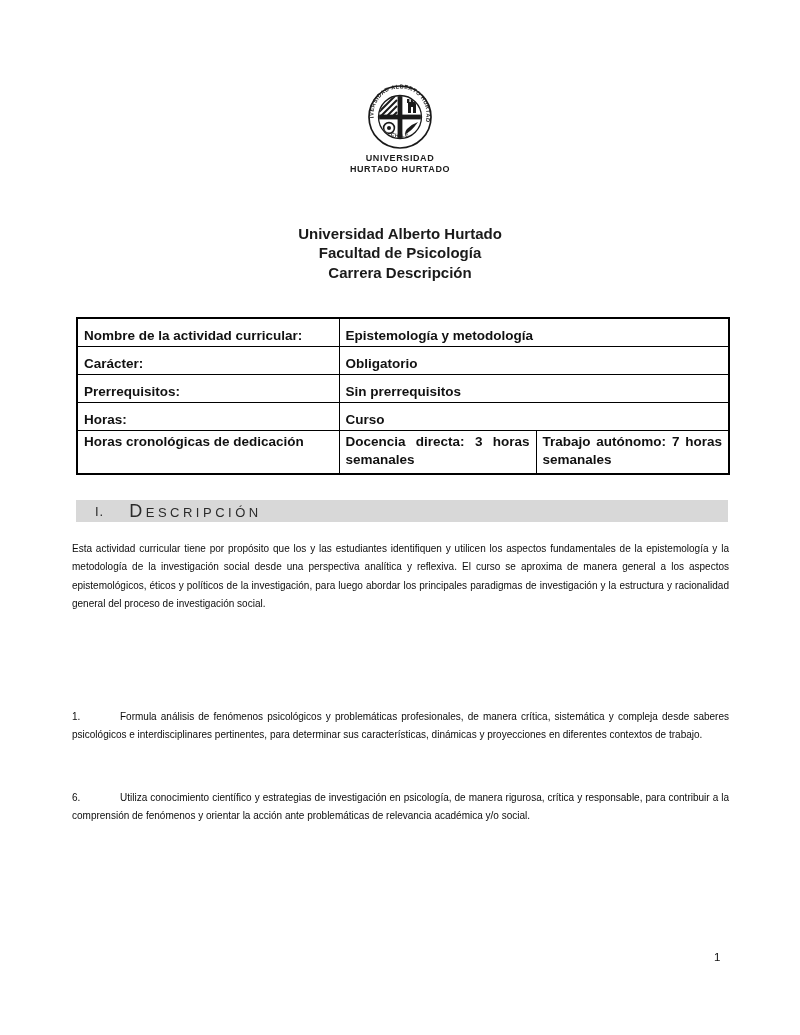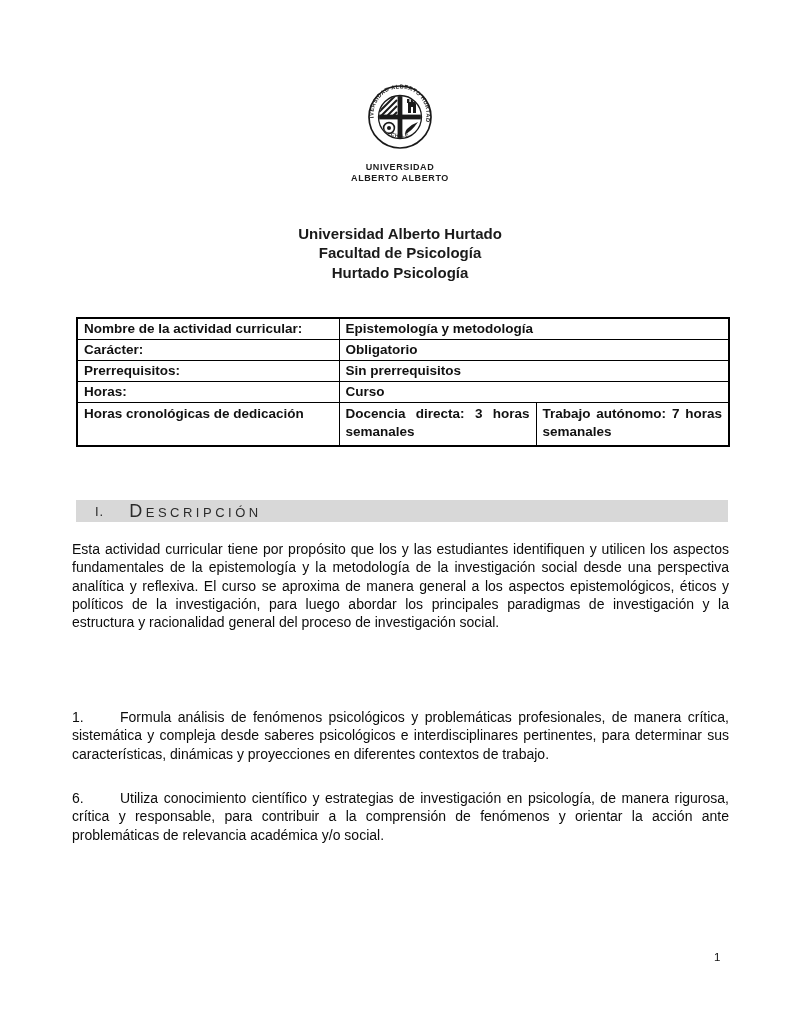--- a/index.html
+++ b/index.html
@@ -12,41 +12,41 @@
     color:#000;
     overflow:hidden;
   }
   
   .logo-block{
     position:absolute; top:84px; left:0; right:0;
     text-align:center;
   }
   .logo-block svg{display:block;margin:0 auto;}
   .logo-name{
-    margin-top:12px;
+    margin-top:3px;
     font-size:9px; font-weight:bold; letter-spacing:.6px;
     line-height:11px; color:#1c1c1c;
   }
   
   .doc-header{
     position:absolute; top:224px; left:0; right:0;
     text-align:center;
     font-size:15px; font-weight:bold; line-height:19.3px;
     color:#1a1a1a;
   }
   
   .tbl-wrap{position:absolute; top:317px; left:76px;}
   table.course{
     border-collapse:collapse; table-layout:fixed;
     width:652px;
     font-size:13.5px; font-weight:bold; color:#111;
   }
   table.course td{
     border:1.5px solid #000;
-    padding:1px 6px 0 6px;
+    padding:8px 6px 0 6px;
     height:19px;
     line-height:18px;
     vertical-align:top;
     overflow:hidden; white-space:nowrap;
   }
   table.course{border:2px solid #000; border-bottom-width:2.5px;}
   table.course tr.hours td{
     height:40px; white-space:normal; padding-top:2px;
     text-align:justify;
   }
@@ -61,21 +61,21 @@
     margin-left:19px; font-size:13px; letter-spacing:1px;
   }
   .section-title{
     margin-left:25px; font-size:18px;
     font-variant:small-caps; letter-spacing:3.5px;
   }
   
   .para{
     position:absolute; left:72px; width:657px;
     margin:0;
-    font-size:14px; line-height:18.35px;
+    font-size:10px; line-height:18.35px;
     text-align:justify; color:#0c0c0c;
   }
   .p1{top:540px;}
   .p2{top:649px;}
   .item1{top:708px;}
   .item6{top:789px;}
   .item-num{display:inline-block; width:48px;}
   
   .page-number{
     position:absolute; top:951px; left:714px;
@@ -128,28 +128,28 @@
         <g>
           <circle cx="22" cy="44" r="5.4" fill="none" stroke="#1a1a1a" stroke-width="1.6"></circle>
           <circle cx="22" cy="44" r="2" fill="#1a1a1a"></circle>
         </g>
 
         <path d="M 38,50 Q 44,48 51,38 Q 45,40 40,45 Q 38,47 38,50 Z" fill="#1a1a1a"></path>
       </g>
     </svg>
     <div class="logo-name">
       <div>UNIVERSIDAD</div>
-      <div>ALBERTO ALBERTO</div>
+      <div>HURTADO HURTADO</div>
     </div>
   </div>
 
   <div class="doc-header">
     <div>Universidad Alberto Hurtado</div>
     <div>Facultad de Psicología</div>
-    <div>Hurtado Psicología</div>
+    <div>Carrera Descripción</div>
   </div>
 
   <div class="tbl-wrap">
     <table class="course">
       <colgroup>
           <col style="width:262px">
           <col style="width:197px">
           <col style="width:193px">
         </colgroup>
       <tbody>

